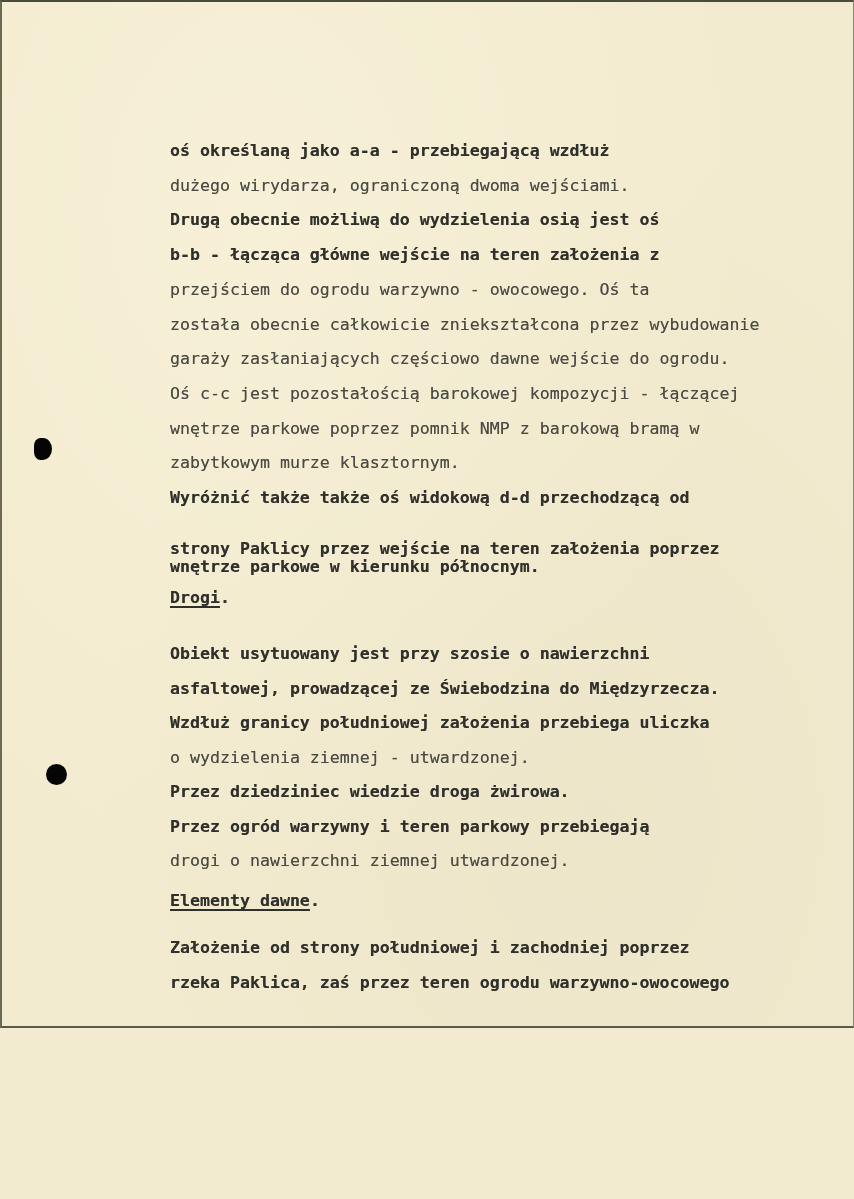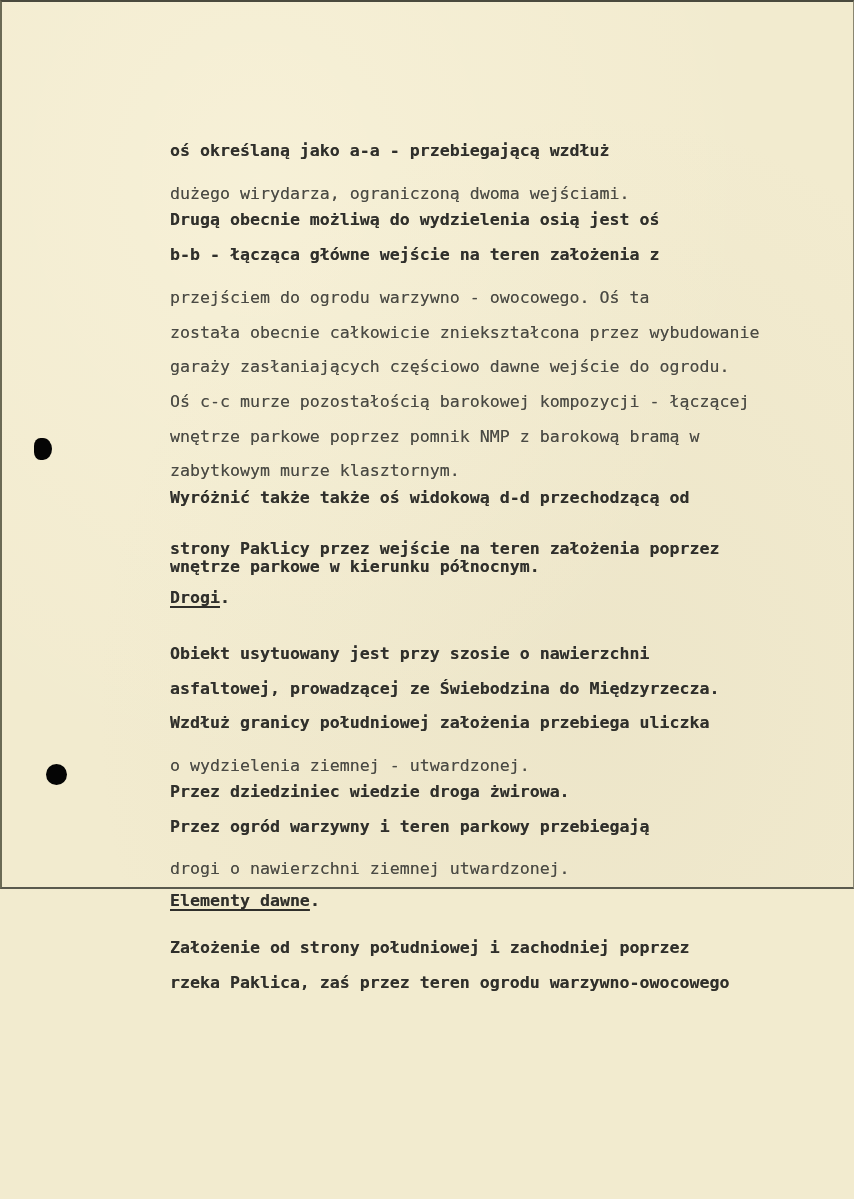--- a/index.html
+++ b/index.html
@@ -10,21 +10,21 @@
       width: 854px;
       height: 1199px;
       position: relative;
       overflow: hidden;
       background: #f2ebcf;
     }
     .page {
       position: absolute;
       left: 0; top: 0;
       width: 854px;
-      height: 889px;
+      height: 1028px;
       background:
         radial-gradient(ellipse at 30% 20%, rgba(255,250,230,0.35), rgba(0,0,0,0) 60%),
         radial-gradient(ellipse at 70% 80%, rgba(200,190,160,0.12), rgba(0,0,0,0) 60%),
         #f2ebcf;
       box-sizing: border-box;
       border-top: 2px solid #4a4a3e;
       border-bottom: 2px solid #5a5a4e;
       border-left: 2px solid #6b6a55;
       border-right: 1px solid #8a8670;
     }
@@ -53,21 +53,21 @@
       left: 0;
       white-space: pre;
       font-family: "DejaVu Sans Mono", "Liberation Mono", monospace;
       font-size: 16.6px;
       font-weight: bold;
       color: #2f2f2b;
       letter-spacing: 0;
       line-height: 20px;
       text-shadow: 0 0 0.6px rgba(40,40,35,0.5);
     }
-    .line.light { color: #4a4a44; font-weight: normal; margin-top: 8px; }
+    .line.light { color: #4a4a44; font-weight: normal; }
     .heading .u {
       text-decoration: underline;
       text-decoration-thickness: 2px;
       text-underline-offset: 3px;
     }
   </style>
 </head>
 <body>
 
 <div class="page">
@@ -77,21 +77,21 @@
 
   <div class="text-block">
 
     <div class="line" style="top:139px">oś określaną jako a-a - przebiegającą wzdłuż</div>
     <div class="line light" style="top:174px">dużego wirydarza, ograniczoną dwoma wejściami.</div>
     <div class="line" style="top:208px">Drugą obecnie możliwą do wydzielenia osią jest oś</div>
     <div class="line" style="top:243px">b-b - łącząca główne wejście na teren założenia z</div>
     <div class="line light" style="top:278px">przejściem do ogrodu warzywno - owocowego. Oś ta</div>
     <div class="line light" style="top:313px">została obecnie całkowicie zniekształcona przez wybudowanie</div>
     <div class="line light" style="top:347px">garaży zasłaniających częściowo dawne wejście do ogrodu.</div>
-    <div class="line light" style="top:382px">Oś c-c murze pozostałością barokowej kompozycji - łączącej</div>
+    <div class="line light" style="top:382px">Oś c-c jest pozostałością barokowej kompozycji - łączącej</div>
     <div class="line light" style="top:417px">wnętrze parkowe poprzez pomnik NMP z barokową bramą w</div>
     <div class="line light" style="top:451px">zabytkowym murze klasztornym.</div>
     <div class="line" style="top:486px">Wyróżnić także także oś widokową d-d przechodzącą od</div>
     <div class="line" style="top:537px">strony Paklicy przez wejście na teren założenia poprzez</div>
     <div class="line" style="top:555px">wnętrze parkowe w kierunku północnym.</div>
 
     <div class="line heading" style="top:586px"><span class="u">Drogi</span><span>.</span></div>
 
     <div class="line" style="top:642px">Obiekt usytuowany jest przy szosie o nawierzchni</div>
     <div class="line" style="top:677px">asfaltowej, prowadzącej ze Świebodzina do Międzyrzecza.</div>

